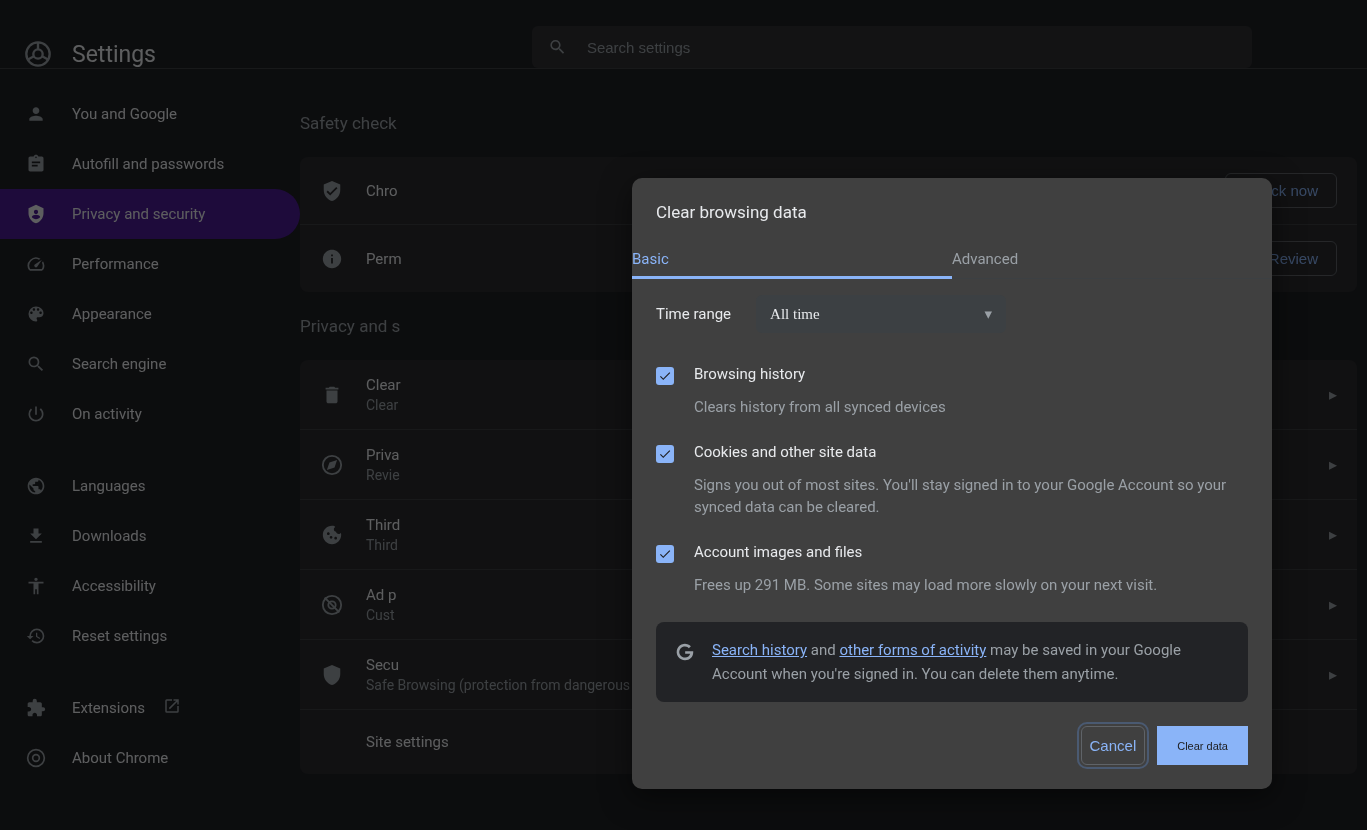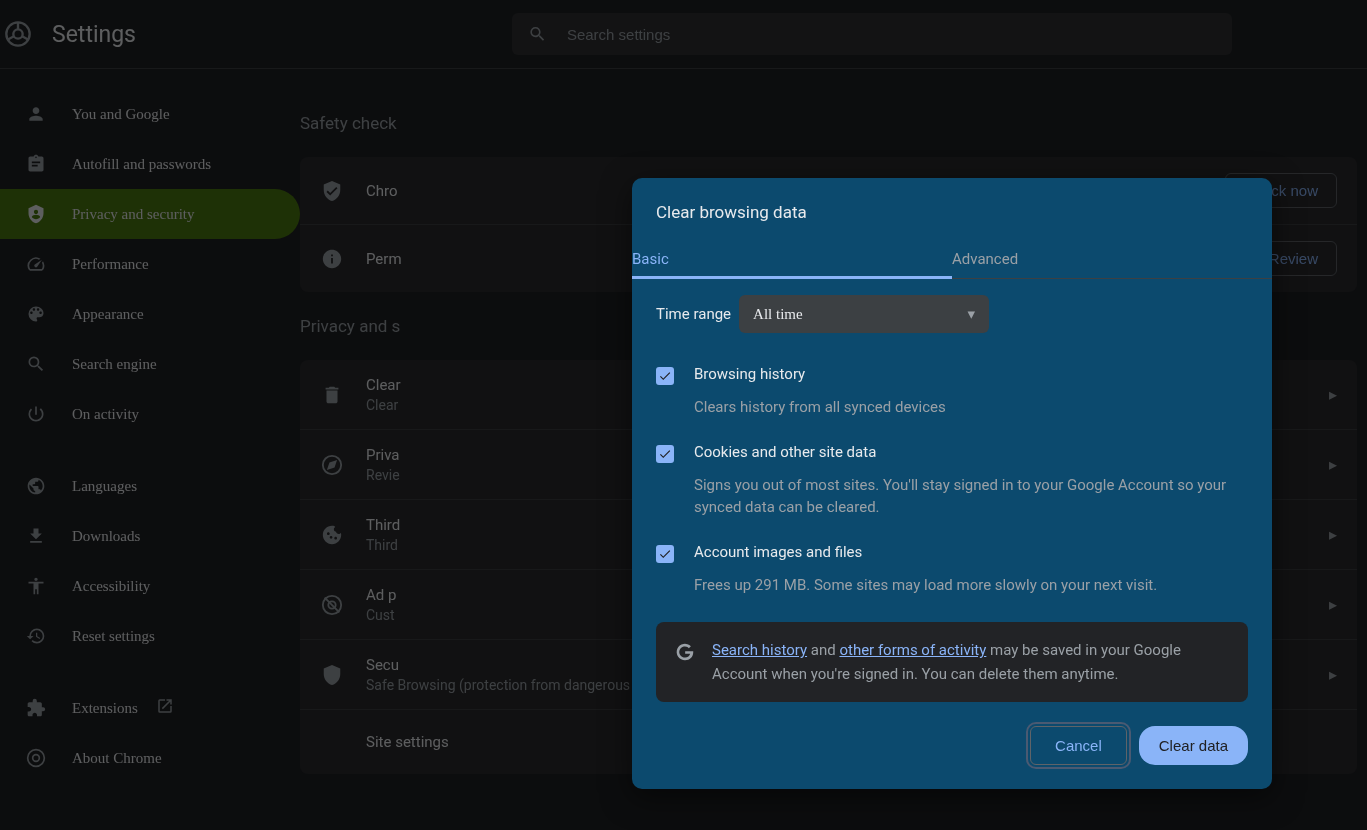--- a/index.html
+++ b/index.html
@@ -8,22 +8,22 @@
   background: #202124;
   color: #e8eaed;
   width: 1367px;
   height: 830px;
   overflow: hidden;
   position: relative;
 }
 .header {
   height: 69px;
   display: flex;
-  align-items: center;
-  padding: 0 4px;
+  align-items: flex-end;
+  padding: 0 24px;
   border-bottom: 1px solid #3c4043;
 }
 .chrome-logo {
   width: 28px;
   height: 28px;
   margin-right: 20px;
 }
 .header-title {
   font-size: 23px;
   font-weight: 400;
@@ -45,33 +45,33 @@
 .search-container input {
   background: transparent;
   border: none;
   outline: none;
   color: #e8eaed;
   font-size: 15px;
   width: 100%;
 }
 .search-container input::placeholder { color: #9aa0a6; }
 .layout { display: flex; height: calc(100% - 69px); }
-.sidebar { width: 280px; padding-top: 20px; font-family: Liberation Serif, serif; }
+.sidebar { width: 280px; padding-top: 20px; }
 .sidebar-item {
   display: flex;
   align-items: center;
   height: 50px;
   padding-left: 24px;
   color: #e8eaed;
   font-size: 15px;
   cursor: pointer;
   border-radius: 0 25px 25px 0;
   margin-right: -20px;
 }
-.sidebar-item.active { background: #4d7c0f; }
+.sidebar-item.active { background: #4c1d95; }
 .sidebar-item .icon-wrap {
   width: 24px;
   height: 24px;
   margin-right: 24px;
   display: flex;
   align-items: center;
   justify-content: center;
   color: #9aa0a6;
 }
 .sidebar-item.active .icon-wrap { color: #e8eaed; }
@@ -125,21 +125,21 @@
   background: rgba(0,0,0,0.6);
   display: flex;
   align-items: flex-start;
   justify-content: center;
 }
 .dialog {
   position: absolute;
   left: 632px;
   top: 178px;
   width: 640px;
-  background: #0c4a6e;
+  background: #404040;
   border-radius: 10px;
   box-shadow: 0 8px 30px rgba(0,0,0,0.5);
   display: flex;
   flex-direction: column;
 }
 .dialog-title {
   font-size: 17px;
   color: #e8eaed;
   padding: 24px 24px 18px 24px;
 }
@@ -157,21 +157,21 @@
   content: '';
   position: absolute;
   bottom: -1px;
   left: 0;
   right: 0;
   height: 3px;
   background: #8ab4f8;
 }
 .dialog-body { padding: 16px 24px 24px 24px; }
 .time-range-row { display: flex; align-items: center; margin-bottom: 20px; }
-.time-range-label { font-size: 15px; color: #e8eaed; margin-right: 8px; }
+.time-range-label { font-size: 15px; color: #e8eaed; margin-right: 25px; }
 .select {
   background: #3c4043;
   border-radius: 6px;
   padding: 10px 14px;
   width: 250px;
   display: flex;
   align-items: center;
   justify-content: space-between;
   cursor: pointer;
   font-size: 15px;
@@ -215,34 +215,34 @@
 .dialog-actions {
   display: flex;
   justify-content: flex-end;
   gap: 12px;
   padding: 0 24px 24px 24px;
 }
 .btn-outline {
   background: transparent;
   border: 1px solid #5f6368;
   color: #8ab4f8;
-  padding: 10px 24px;
+  padding: 10px 8px;
   border-radius: 6px;
   font-size: 15px;
   cursor: pointer;
   outline: 2px solid #4a5a72;
   outline-offset: 2px;
 }
 .btn-primary {
   background: #8ab4f8;
   border: none;
   color: #202124;
   padding: 10px 20px;
-  border-radius: 16px;
-  font-size: 15px;
+  border-radius: 0;
+  font-size: 11px;
   cursor: pointer;
 }
 </style>
 </head>
 <body>
 
 <div class="header">
   <span class="chrome-logo">
     <svg viewBox="0 0 24 24" width="28" height="28">
         <circle cx="12" cy="12" r="10" fill="none" stroke="#9aa0a6" stroke-width="2"></circle>

